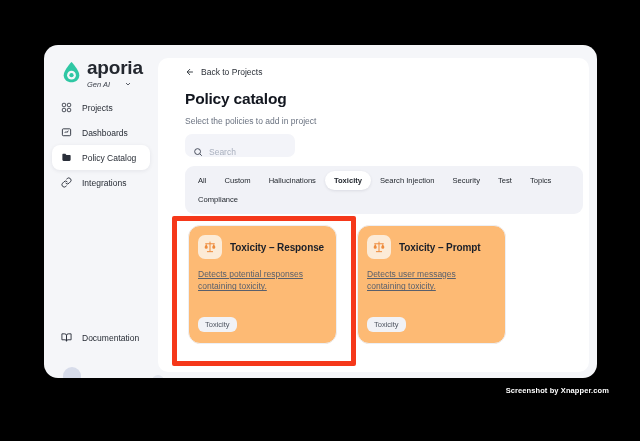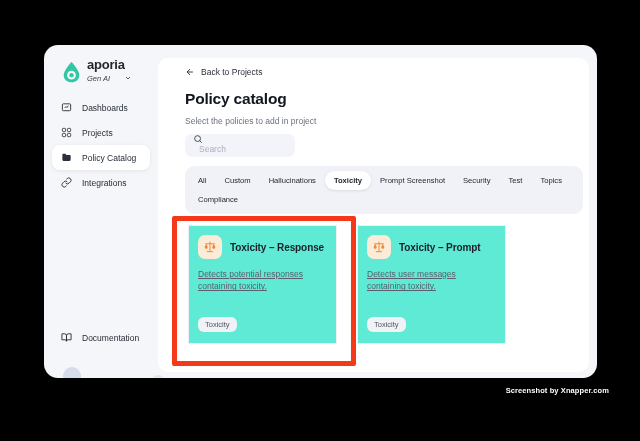--- a/index.html
+++ b/index.html
@@ -8,21 +8,21 @@
 
   
   .window { position: absolute; left: 44px; top: 45px; width: 553px; height: 333px;
             background: #f5f6f9; border-radius: 14px; overflow: hidden; }
 
   
   .sidebar { position: absolute; left: 0; top: 0; width: 114px; height: 100%; }
   .logo-row { position: absolute; left: 19px; top: 13px; display: flex; align-items: flex-start; }
   .logo-mark { width: 17px; height: 22px; margin-top: 3px; }
   .logo-text { margin-left: 7px; }
-  .brand { font-size: 13px; font-weight: bold; color: #23272f; letter-spacing: -0.2px; line-height: 1.05; }
+  .brand { font-size: 19px; font-weight: bold; color: #23272f; letter-spacing: -0.2px; line-height: 1.05; }
   .workspace-row { display: flex; align-items: center; margin-top: 2px; cursor: pointer; }
   .workspace-label { font-size: 7.5px; color: #3a3f4a; font-style: italic; }
   .chev { width: 8px; height: 8px; margin-left: 14px; color: #3a3f4a; }
 
   .nav { position: absolute; left: 0; top: 50px; width: 100%; }
   .nav-item { height: 25px; margin: 0 8px; padding-left: 9px; display: flex; align-items: center;
               border-radius: 8px; cursor: pointer; }
   .nav-item.active { background: #ffffff; box-shadow: 0 1px 4px rgba(25,30,50,0.08); }
   .nav-ic { width: 11px; height: 11px; color: #2a2f3a; flex: 0 0 auto; }
   .nav-label { margin-left: 10px; font-size: 8.5px; font-weight: 500; color: #272c35; white-space: nowrap; }
@@ -39,35 +39,35 @@
   .back-link { position: absolute; left: 27px; top: 9px; display: flex; align-items: center;
                cursor: pointer; color: #2b3038; }
   .back-arrow { width: 10px; height: 10px; }
   .back-text { margin-left: 6px; font-size: 8.5px; font-weight: 500; }
 
   .page-title { position: absolute; left: 27px; top: 32px; font-size: 15.5px; font-weight: bold;
                 color: #12161f; letter-spacing: -0.2px; }
   .subtitle { position: absolute; left: 27px; top: 58px; font-size: 8.5px; color: #6a7280; }
 
   .search-box { position: absolute; left: 27px; top: 76px; width: 110px; height: 23px;
-                background: #f3f4f9; border-radius: 7px; display: flex; align-items: flex-start; padding: 0 8px; flex-direction: column; }
+                background: #f3f4f9; border-radius: 7px; display: flex; align-items: flex-end; padding: 0 8px; }
   .search-ic { width: 10px; height: 10px; color: #3a4150; flex: 0 0 auto; }
   .search-input { border: none; outline: none; background: transparent; margin-left: 6px; width: 100%;
                   font-size: 8.5px; color: #333; font-family: "Liberation Sans", sans-serif; }
   .search-input::placeholder { color: #a9b0be; }
 
   .tabs { position: absolute; left: 27px; top: 108px; width: 398px; background: #f1f2f7;
           border-radius: 9px; padding: 5px 4px; }
   .tab-row { display: flex; align-items: center; white-space: nowrap; }
   .tab { padding: 5px 9px; font-size: 7.6px; color: #23282f; border-radius: 14px; cursor: pointer; }
   .tab.active { background: #ffffff; font-weight: bold; box-shadow: 0 1px 3px rgba(25,30,50,0.10); }
 
   .cards { position: absolute; left: 30px; top: 167px; display: flex; gap: 20px; }
-  .card { position: relative; width: 149px; height: 119px; background: #5eead4;
-          border: 1px solid #edeff4; border-radius: 0; cursor: pointer; }
+  .card { position: relative; width: 149px; height: 119px; background: #fdba74;
+          border: 1px solid #edeff4; border-radius: 12px; cursor: pointer; }
   .card-head { display: flex; align-items: center; padding: 9px 10px 0 9px; }
   .card-ic { width: 24px; height: 24px; border-radius: 7px; background: #fcebd7;
              display: flex; align-items: center; justify-content: center; flex: 0 0 auto; }
   .card-ic svg { width: 14px; height: 14px; color: #ee8a3a; }
   .card-title { margin-left: 8px; font-size: 10px; font-weight: bold; color: #1a1f29; letter-spacing: -0.1px; }
   .card-desc { padding: 0 10px 0 9px; margin-top: 9px; font-size: 8.5px; color: #59606d; line-height: 1.45; text-decoration: underline; }
   .card-tag { position: absolute; left: 9px; bottom: 11px; background: #f1f2f6; border-radius: 6px;
               padding: 3px 7px; font-size: 7.5px; color: #4e5460; }
 
   
@@ -98,33 +98,33 @@
             <svg class="chev" viewBox="0 0 24 24" fill="none" stroke="currentColor" stroke-width="2.5">
               <path d="M6 9l6 6 6-6"></path>
             </svg>
           </div>
         </div>
       </div>
 
       <nav class="nav">
         <div class="nav-item">
           <svg class="nav-ic" viewBox="0 0 24 24" fill="none" stroke="currentColor" stroke-width="2">
-            <rect x="3" y="4" width="18" height="15" rx="2"></rect>
-              <path d="M8 13l3-3 2 2 3-4"></path>
-          </svg>
-          <span class="nav-label">Dashboards</span>
-        </div>
-        <div class="nav-item">
-          <svg class="nav-ic" viewBox="0 0 24 24" fill="none" stroke="currentColor" stroke-width="2">
             <rect x="3" y="3" width="7" height="7" rx="2"></rect>
               <rect x="14" y="3" width="7" height="7" rx="2"></rect>
             <rect x="3" y="14" width="7" height="7" rx="2"></rect>
               <rect x="14" y="14" width="7" height="7" rx="2"></rect>
           </svg>
           <span class="nav-label">Projects</span>
+        </div>
+        <div class="nav-item">
+          <svg class="nav-ic" viewBox="0 0 24 24" fill="none" stroke="currentColor" stroke-width="2">
+            <rect x="3" y="4" width="18" height="15" rx="2"></rect>
+              <path d="M8 13l3-3 2 2 3-4"></path>
+          </svg>
+          <span class="nav-label">Dashboards</span>
         </div>
         <div class="nav-item active">
           <svg class="nav-ic" viewBox="0 0 24 24" fill="currentColor">
             <path d="M3 6c0-1.1.9-2 2-2h4.6l2.2 2.3H19c1.1 0 2 .9 2 2V17a2.5 2.5 0 0 1-2.5 2.5h-13A2.5 2.5 0 0 1 3 17V6z"></path>
           </svg>
           <span class="nav-label">Policy Catalog</span>
         </div>
         <div class="nav-item">
           <svg class="nav-ic" viewBox="0 0 24 24" fill="none" stroke="currentColor" stroke-width="2">
             <path d="M10 13a5 5 0 0 0 7.54.54l3-3a5 5 0 0 0-7.07-7.07L11.75 5"></path>
@@ -166,21 +166,21 @@
         </svg>
         <input class="search-input" type="text" placeholder="Search" style="">
       </div>
 
       <div class="tabs">
         <div class="tab-row">
           <span class="tab">All</span>
           <span class="tab">Custom</span>
           <span class="tab">Hallucinations</span>
           <span class="tab active">Toxicity</span>
-          <span class="tab">Prompt Screenshot</span>
+          <span class="tab">Search Injection</span>
           <span class="tab">Security</span>
           <span class="tab">Test</span>
           <span class="tab">Topics</span>
         </div>
         <div class="tab-row">
           <span class="tab">Compliance</span>
         </div>
       </div>
 
       <div class="cards">

